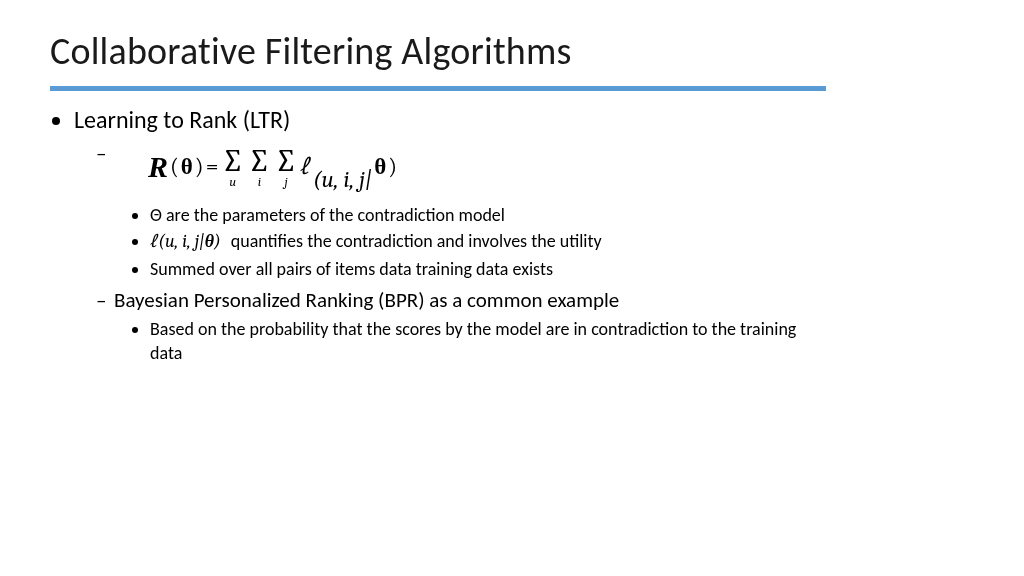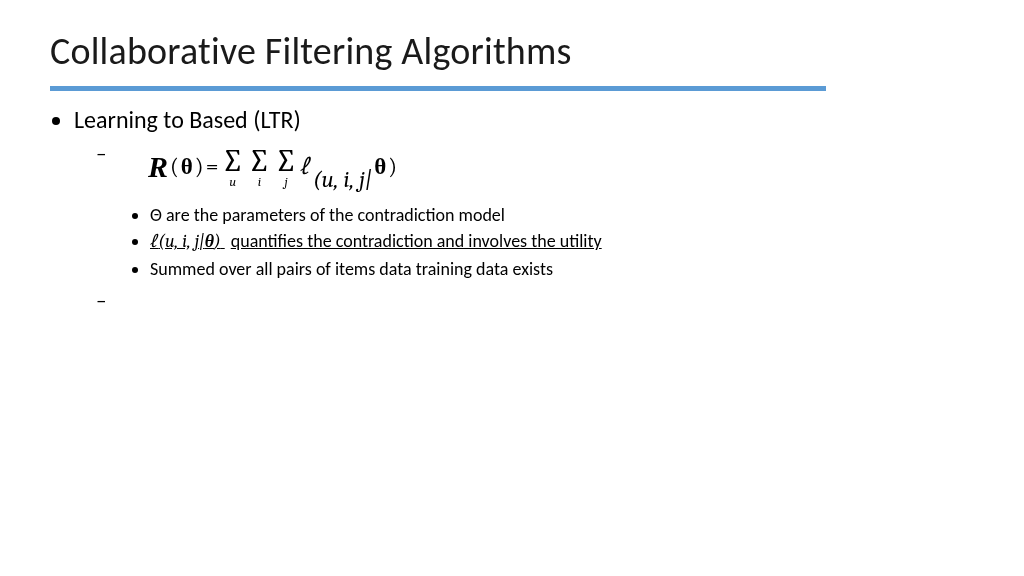--- a/index.html
+++ b/index.html
@@ -94,34 +94,33 @@
     font-style: italic;
   }
   .inline-l {
     font-family: "Cambria Math", Cambria, Georgia, serif;
     font-style: italic;
     font-size: 18px;
     padding-right: 6px;
   }
   li.with-inline {
     display: list-item;
-    text-decoration: underline;
   }
 </style>
 </head>
 <body>
 
 <div class="slide">
 
   <h1 class="title">Collaborative Filtering Algorithms</h1>
   <div class="hr"></div>
 
   <ul class="l1">
     <li>
-      <span>Learning to Based (LTR)</span>
+      <span>Learning to Rank (LTR)</span>
 
       <ul class="l2">
 
         <li>
 
           <div class="formula">
             <span class="scriptR">R</span>
             <span>(</span>
             <span class="bold">θ</span>
             <span>)</span>
@@ -150,19 +149,23 @@
               <span class="inline-l">
                 <span>ℓ</span><span>(</span><span>u, i, j</span><span>|</span><span class="bold">θ</span><span>)</span>
               </span>
               <span> quantifies the contradiction and involves the utility</span>
             </li>
             <li>Summed over all pairs of items data training data exists</li>
           </ul>
         </li>
 
         <li>
+          <span>Bayesian Personalized Ranking (BPR) as a common example</span>
+          <ul class="l3">
+            <li>Based on the probability that the scores by the model are in contradiction to the training data</li>
+          </ul>
         </li>
 
       </ul>
     </li>
   </ul>
 
 </div>
 
 </body></html>

